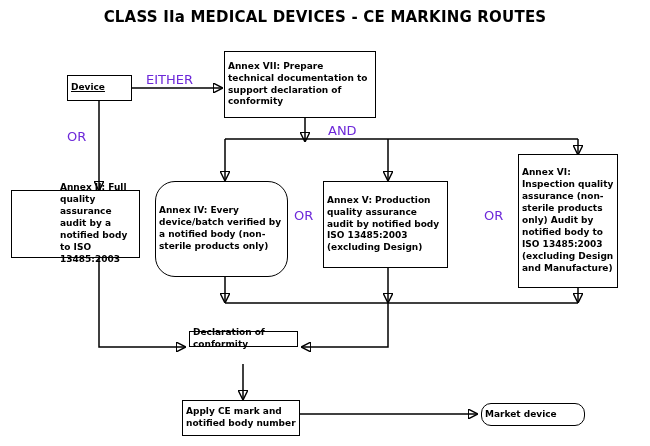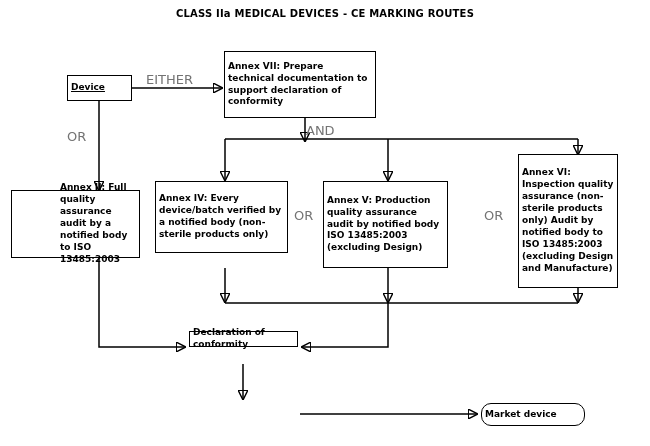--- a/index.html
+++ b/index.html
@@ -15,21 +15,21 @@
     overflow: hidden;
     font-family: "DejaVu Sans", "Liberation Sans", sans-serif;
     color: #000000;
   }
   #diagram-title {
     position: absolute;
     left: 0;
     top: 8px;
     width: 650px;
     text-align: center;
-    font-size: 10px;
+    font-size: 15px;
     font-weight: bold;
     letter-spacing: 0.2px;
     color: #000;
   }
   .node {
     position: absolute;
     box-sizing: border-box;
     border: 1.6px solid #000;
     background: #fff;
     display: flex;
@@ -40,21 +40,21 @@
     line-height: 1.33;
     padding: 2px 3px;
     color: #000;
   }
   .node span { display: block; width: 100%; }
   .conn-label {
     position: absolute;
     font-family: "DejaVu Sans", "Liberation Sans", sans-serif;
     font-size: 13px;
     font-weight: normal;
-    color: #737373;
+    color: #6d28d9;
     white-space: nowrap;
   }
   svg#edges {
     position: absolute;
     left: 0;
     top: 0;
     width: 650px;
     height: 446px;
     pointer-events: none;
   }
@@ -109,44 +109,47 @@
   </div>
 
   <div class="node" style="left:224px; top:51px; width:152px; height:67px;">
     <span>Annex VII: Prepare technical documentation to support declaration of conformity</span>
   </div>
 
   <div class="node" style="left:11px; top:190px; width:129px; height:68px;padding-left:48px;">
     <span>Annex II: Full quality assurance audit by a notified body to ISO 13485:2003</span>
   </div>
 
-  <div class="node" style="left:155px; top:181px; width:133px; height:72px;">
+  <div class="node" style="left:155px; top:181px; width:133px; height:96px;border-radius:20px;">
     <span>Annex IV: Every device/batch verified by a notified body (non-sterile products only)</span>
   </div>
 
   <div class="node" style="left:323px; top:181px; width:125px; height:87px;">
     <span>Annex V: Production quality assurance audit by notified body ISO 13485:2003 (excluding Design)</span>
   </div>
 
   <div class="node" style="left:518px; top:154px; width:100px; height:134px;">
     <span>Annex VI: Inspection quality assurance (non-sterile products only) Audit by notified body to ISO 13485:2003 (excluding Design and Manufacture)</span>
   </div>
 
   <div class="node" style="left:189px; top:331px; width:109px; height:16px;">
     <span>Declaration of conformity</span>
   </div>
 
+  <div class="node" style="left:182px; top:400px; width:118px; height:36px;">
+    <span>Apply CE mark and notified body number</span>
+  </div>
 
   <div class="node" style="left:481px; top:403px; width:104px; height:23px;border-radius:10px;">
     <span>Market device</span>
   </div>
 
   <div class="conn-label" style="left:146px; top:72px;">EITHER</div>
 
   <div class="conn-label" style="left:67px; top:129px;">OR</div>
 
-  <div class="conn-label" style="left:306px; top:123px;">AND</div>
+  <div class="conn-label" style="left:328px; top:123px;">AND</div>
 
   <div class="conn-label" style="left:294px; top:208px;">OR</div>
 
   <div class="conn-label" style="left:484px; top:208px;">OR</div>
 
 </div>
 
 </body></html>

